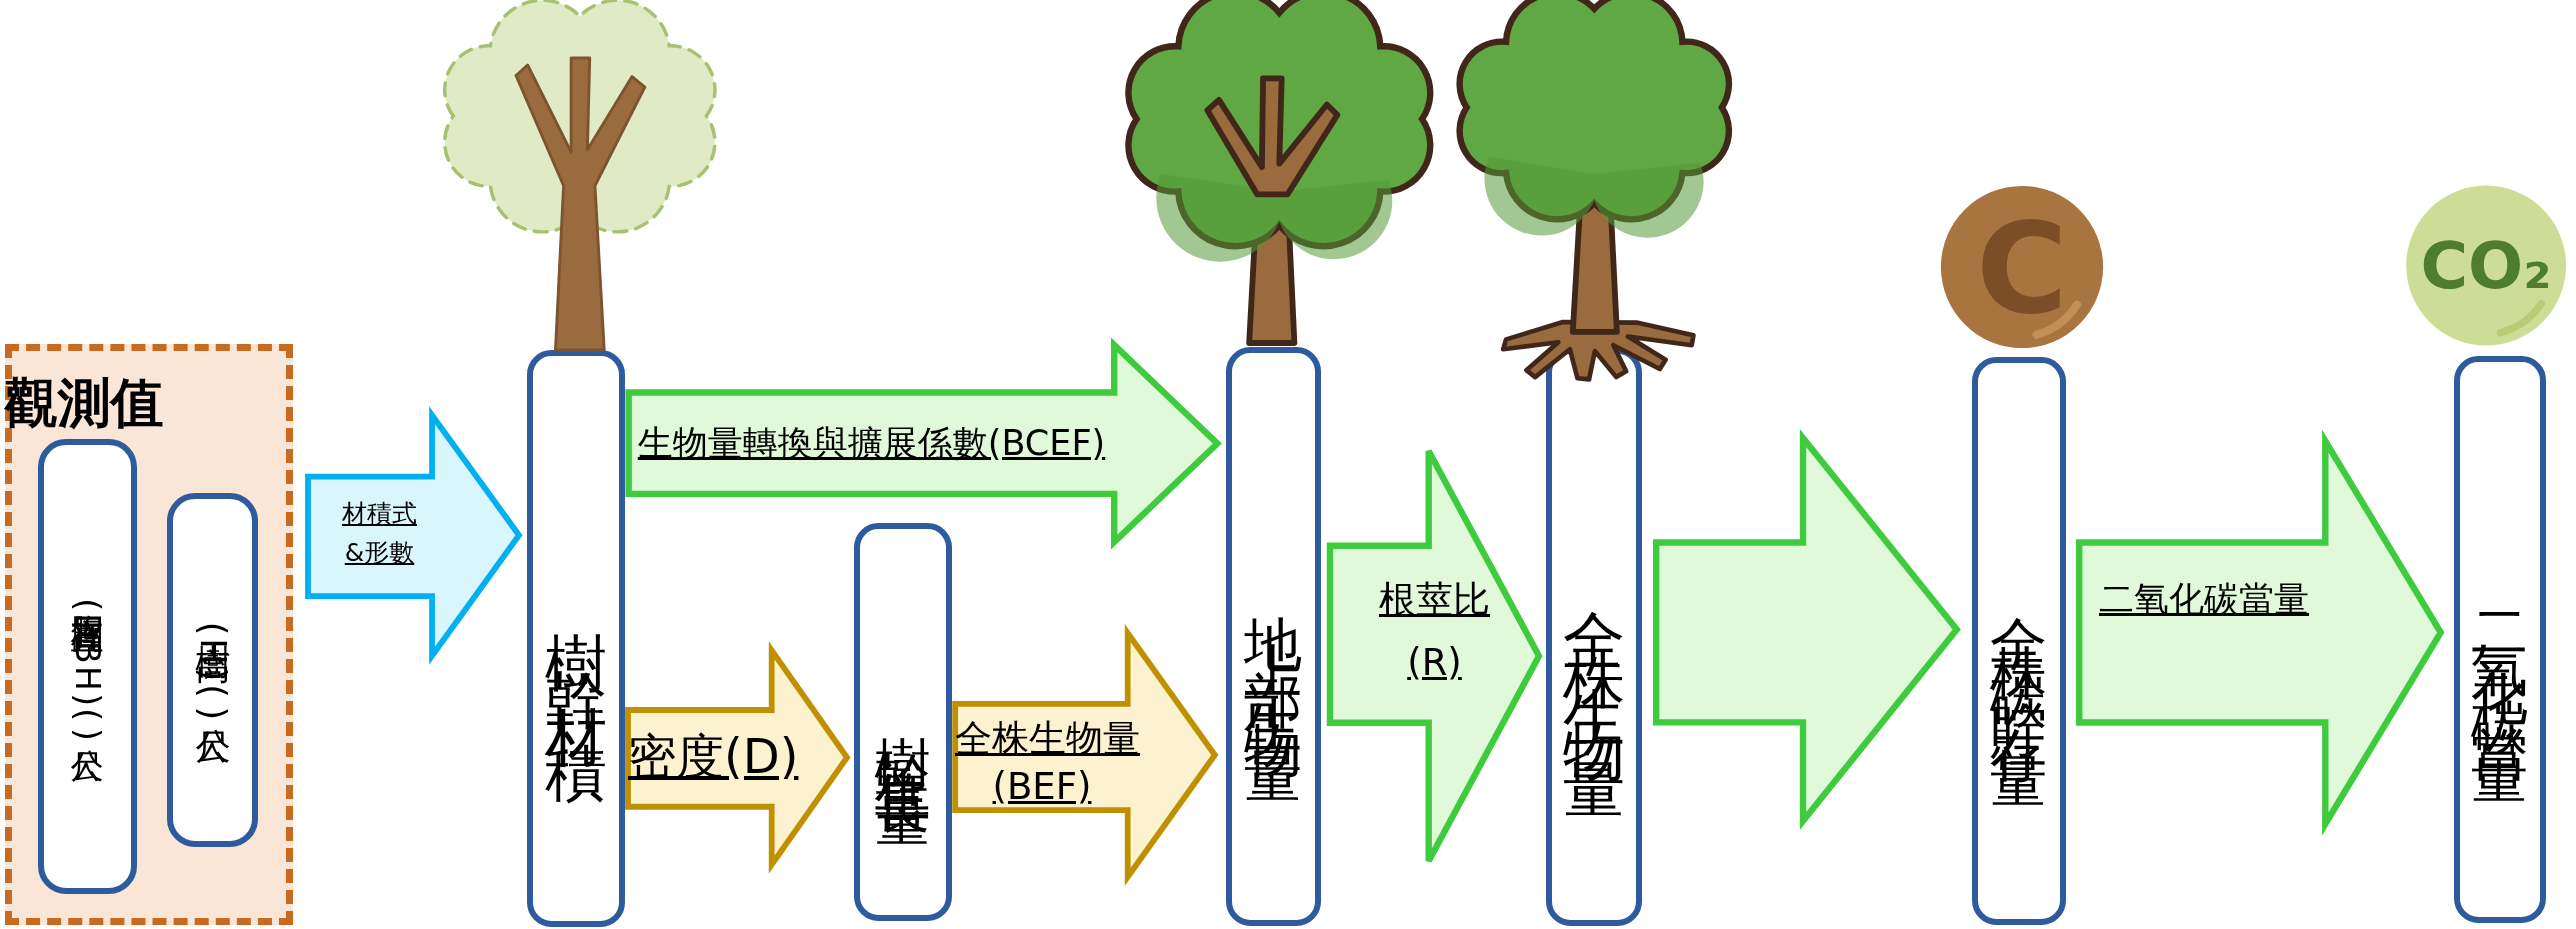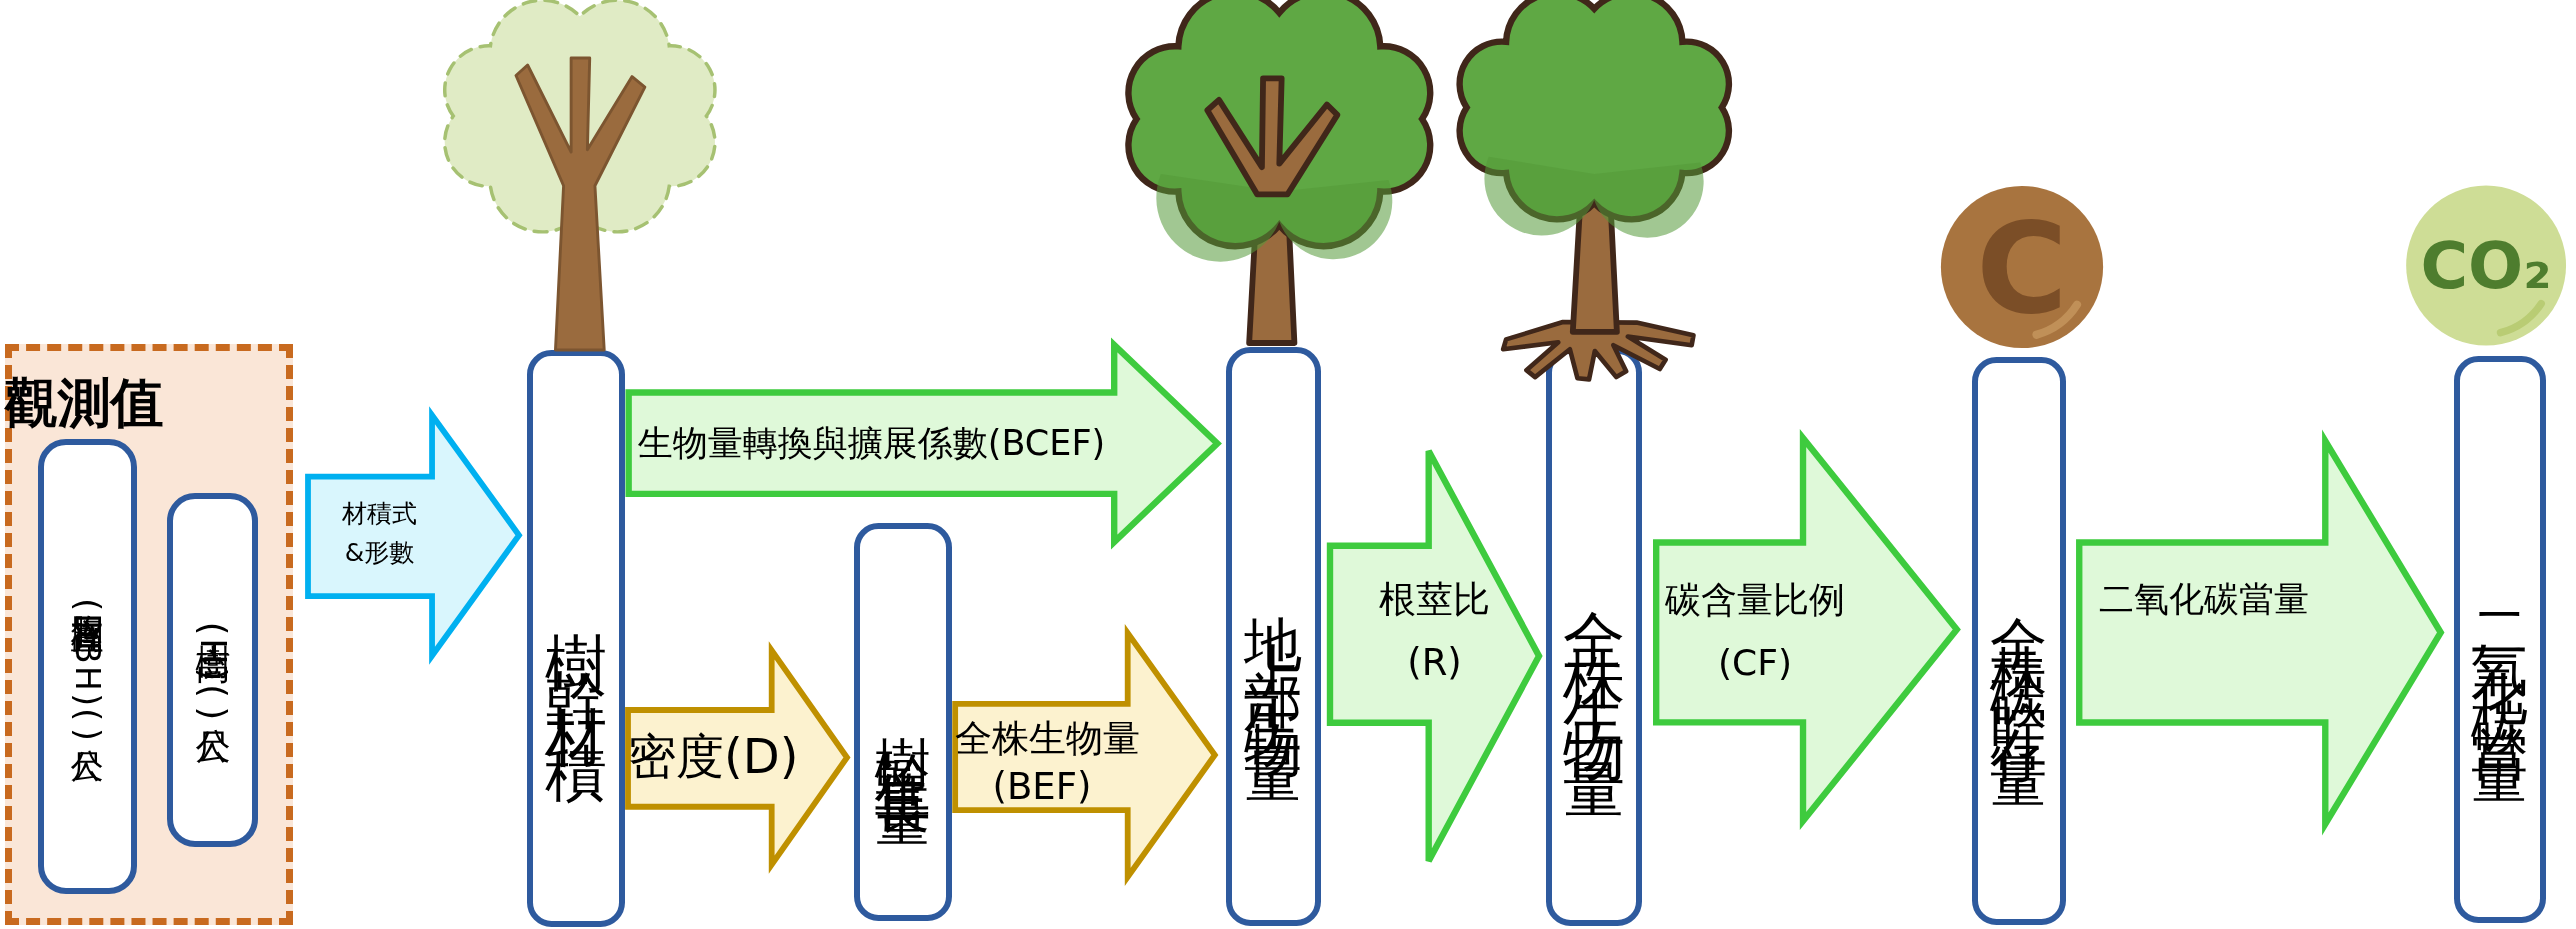--- a/index.html
+++ b/index.html
@@ -42,20 +42,21 @@
     font-size:53px;font-weight:600;
     z-index:3;
   }
   
   svg.arrow{position:absolute;z-index:1;overflow:visible;}
   .arrow-label{
     position:absolute;
     text-align:center;
     white-space:nowrap;
     z-index:4;
+    text-decoration:underline;
   }
   .arrow-label div{white-space:nowrap;}
   
   svg.icon{position:absolute;z-index:5;overflow:visible;}
 </style>
 </head>
 <body>
 
 <div id="canvas">
 
@@ -133,24 +134,20 @@
     <polygon points="0,163 170,163 170,0 360,353 170,706 170,468 0,468" fill="#DFF9D9" stroke="#3ECB3E" stroke-width="11" stroke-linejoin="miter"></polygon>
   </svg>
   <div class="arrow-label" style="left:1330px;top:568px;width:209px;font-size:37px;line-height:63px;">
     <div>根莖比</div>
     <div>(R)</div>
   </div>
 
   <svg class="arrow" style="left:1656px;top:438px" width="301" height="383" viewBox="0 0 518 660">
     <polygon points="0,180 253,180 253,0 518,330 253,660 253,490 0,490" fill="#DFF9D9" stroke="#3ECB3E" stroke-width="11" stroke-linejoin="miter"></polygon>
   </svg>
-  <div class="arrow-label" style="left:1662px;top:568px;width:186px;font-size:36px;line-height:63px;">
-    <div>碳含量比例</div>
-    <div>(CF)</div>
-  </div>
 
   <svg class="arrow" style="left:2079px;top:441px" width="362" height="383" viewBox="0 0 623 660">
     <polygon points="0,175 424,175 424,0 623,330 424,660 424,485 0,485" fill="#DFF9D9" stroke="#3ECB3E" stroke-width="11" stroke-linejoin="miter"></polygon>
   </svg>
   <div class="arrow-label" style="left:2091px;top:568px;width:226px;font-size:35px;line-height:63px;">
     <div>二氧化碳當量</div>
   </div>
 
   <div class="node" style="left:527px;top:350px;width:98px;height:577px;">
     <div class="vtext" style="font-size:62px;letter-spacing:37px;margin-top:37px;">樹幹材積</div>

